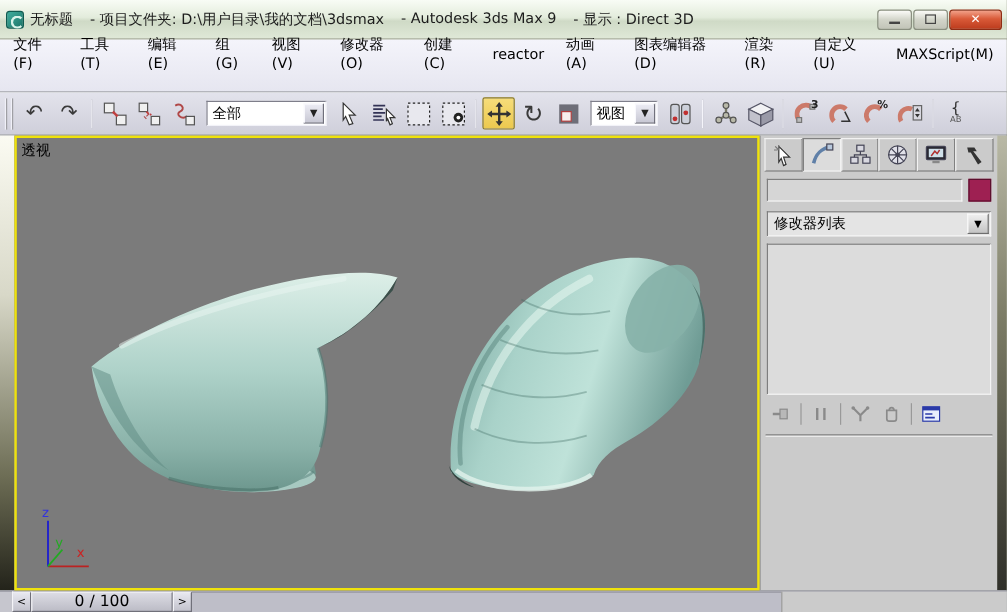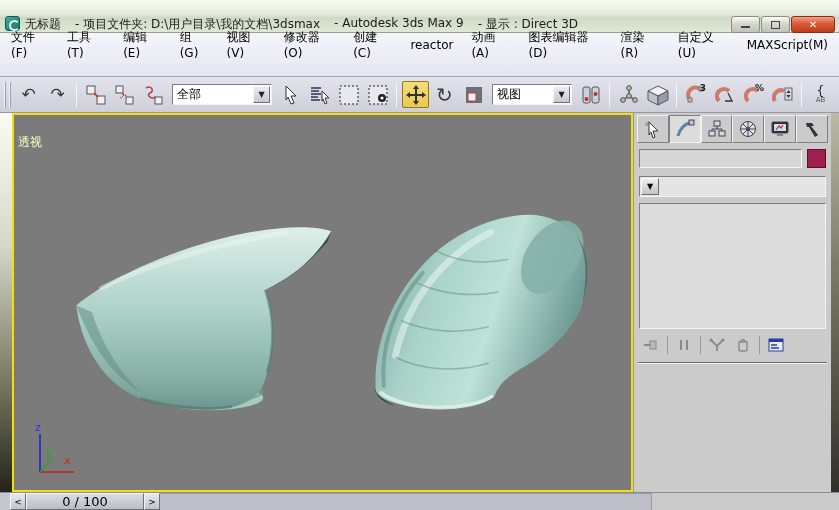--- a/index.html
+++ b/index.html
@@ -6,21 +6,21 @@
   html,body { width: 839px; height: 510px; overflow: hidden; }
   body {
     font-family: "DejaVu Sans", "Liberation Sans", sans-serif;
     font-size: 12px; color:#000;
     background:#55553f;
   }
   .window { width:839px; height:510px; display:flex; flex-direction:column;
     background:linear-gradient(180deg,#e9efe2,#c9cfc2); }
 
   
-  .titlebar { height:22px; display:flex; align-items:flex-start; padding:16px 4px;
+  .titlebar { height:22px; display:flex; align-items:center; padding:16px 4px;
     background:linear-gradient(180deg,#f8fcf5 0%,#e3ecdc 45%,#cfdac6 55%,#dfe8d7 100%);
     border-bottom:1px solid #9aa08e; flex:0 0 22px; }
   .app-icon { width:15px; height:15px; border-radius:3px; margin:0 5px 0 1px;
     background:linear-gradient(135deg,#3fae9e,#1c7468);
     border:1px solid #0f5a50; position:relative; }
   .app-icon::after{ content:""; position:absolute; left:3px; top:3px; width:7px; height:7px;
     border:2px solid #d8f3ea; border-right-color:transparent; border-radius:50%; }
   .title-text { display:flex; gap:14px; white-space:nowrap; color:#1c1c1c; }
   .win-controls { margin-left:auto; display:flex; }
   .win-btn { width:29px; height:17px; display:flex; align-items:center; justify-content:center;
@@ -46,30 +46,30 @@
   .tb-btn { width:27px; height:27px; display:flex; align-items:center; justify-content:center;
     border:1px solid transparent; border-radius:2px; position:relative; flex:0 0 auto; }
   .tb-btn.active { background:linear-gradient(180deg,#f6dd7a,#ecc94f); border:1px solid #8c7a20; }
   .tb-glyph { font-size:17px; color:#3a3a3a; line-height:1; }
   .combo { height:21px; background:#fff; border:1px solid; border-color:#7e7e8a #f2f2f8 #f2f2f8 #7e7e8a;
     display:flex; align-items:center; margin:11px 3px; }
   .combo .combo-text { padding:0 4px; flex:1; }
   .combo .combo-arrow { width:17px; height:17px; margin:1px; display:flex; align-items:center; justify-content:center;
     background:linear-gradient(180deg,#ececf4,#c8c8d4); border:1px solid; border-color:#f8f8fc #70707c #70707c #f8f8fc;
     font-size:8px; color:#222; }
-  .combo.w100 { width:100px; } .combo.w80 { width:80px;justify-content:flex-end; }
+  .combo.w100 { width:100px; } .combo.w80 { width:56px;justify-content:flex-end; }
   .snap-sup { position:absolute; top:1px; right:2px; font-size:9px; font-weight:bold; color:#222; }
 
   
   .main { flex:1 1 auto; display:flex; min-height:0; }
   .frame-strip-left { flex:0 0 12px; background:linear-gradient(180deg,#fbfbf2 0%,#d8d8c8 35%,#6d6d55 75%,#23231a 100%); }
   .frame-strip-right { flex:0 0 8px; background:linear-gradient(180deg,#b9b9a6 0%,#7c7c66 40%,#30302a 100%); }
 
   .viewport { flex:1 1 auto; border:2px solid #efe20c; background:#7b7b7b; position:relative; overflow:hidden; }
-  .vp-label { position:absolute; left:4px; top:19px; color:#fef9c3; z-index:3; }
+  .vp-label { position:absolute; left:4px; top:2px; color:#000000; z-index:3; }
   .vp-svg { position:absolute; inset:0; width:100%; height:100%; }
   .axis-gizmo { position:absolute; left:12px; bottom:10px; z-index:3; }
   .axis-x-label { fill:#cc2222; font-size:11px; }
   .axis-y-label { fill:#22aa22; font-size:11px; }
   .axis-z-label { fill:#3333dd; font-size:11px; }
 
   
   .cmd-panel { flex:0 0 180px; background:#cbcbcb; border-left:1px solid #9a9a9a; padding:2px 3px; }
   .panel-tabs { display:flex; height:28px; margin-bottom:6px; }
   .panel-tab { flex:1; display:flex; align-items:center; justify-content:center;
@@ -414,20 +414,21 @@
             </svg>
           </span>
       </div>
 
       <div class="name-row">
         <input class="name-input" value="" style="">
         <span class="color-swatch"></span>
       </div>
 
       <div class="mod-combo">
+        <span class="combo-text">修改器列表</span>
         <span class="combo-arrow">▼</span>
       </div>
 
       <div class="stack-box"></div>
 
       <div class="stack-tools">
         <span class="stack-btn">
           <svg width="16" height="14" viewBox="0 0 16 14">
             <path d="M1 7 h6" stroke="#8a8a8a" stroke-width="2"></path>
               <rect x="7" y="3" width="6" height="8" fill="#b8b8b8" stroke="#8a8a8a"></rect>

